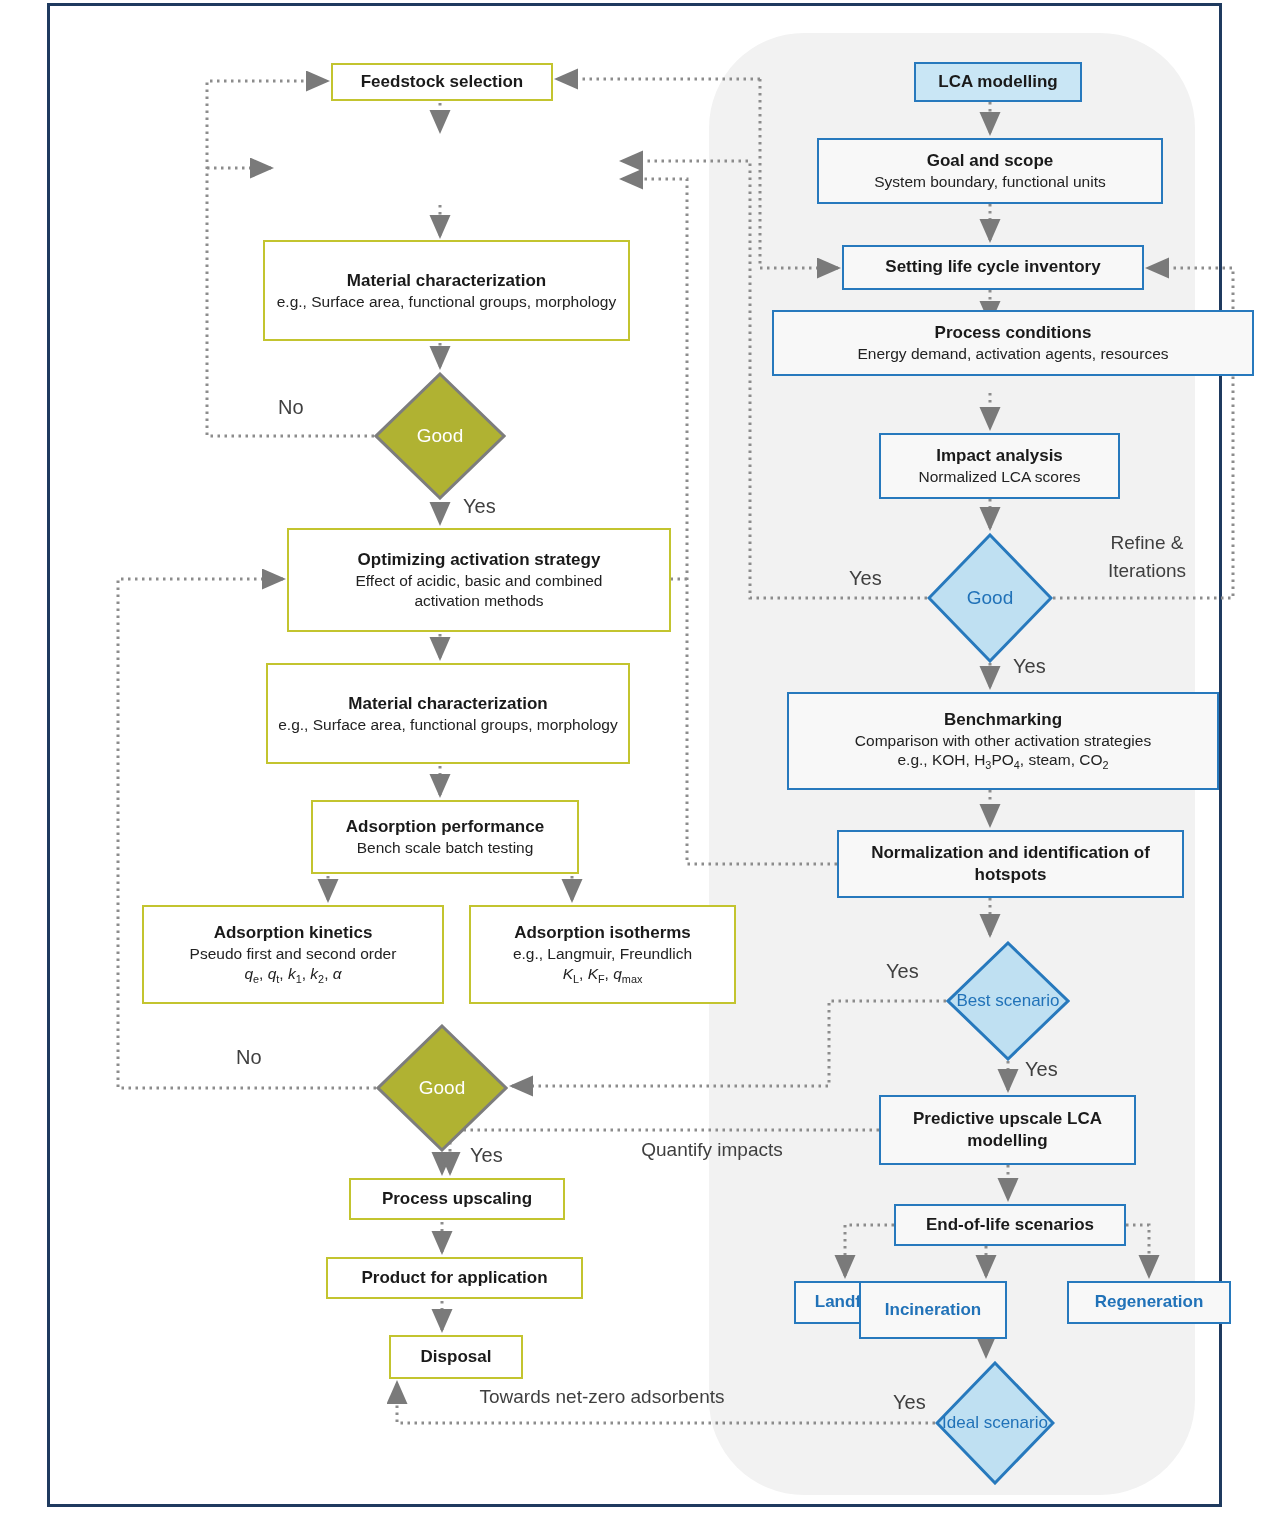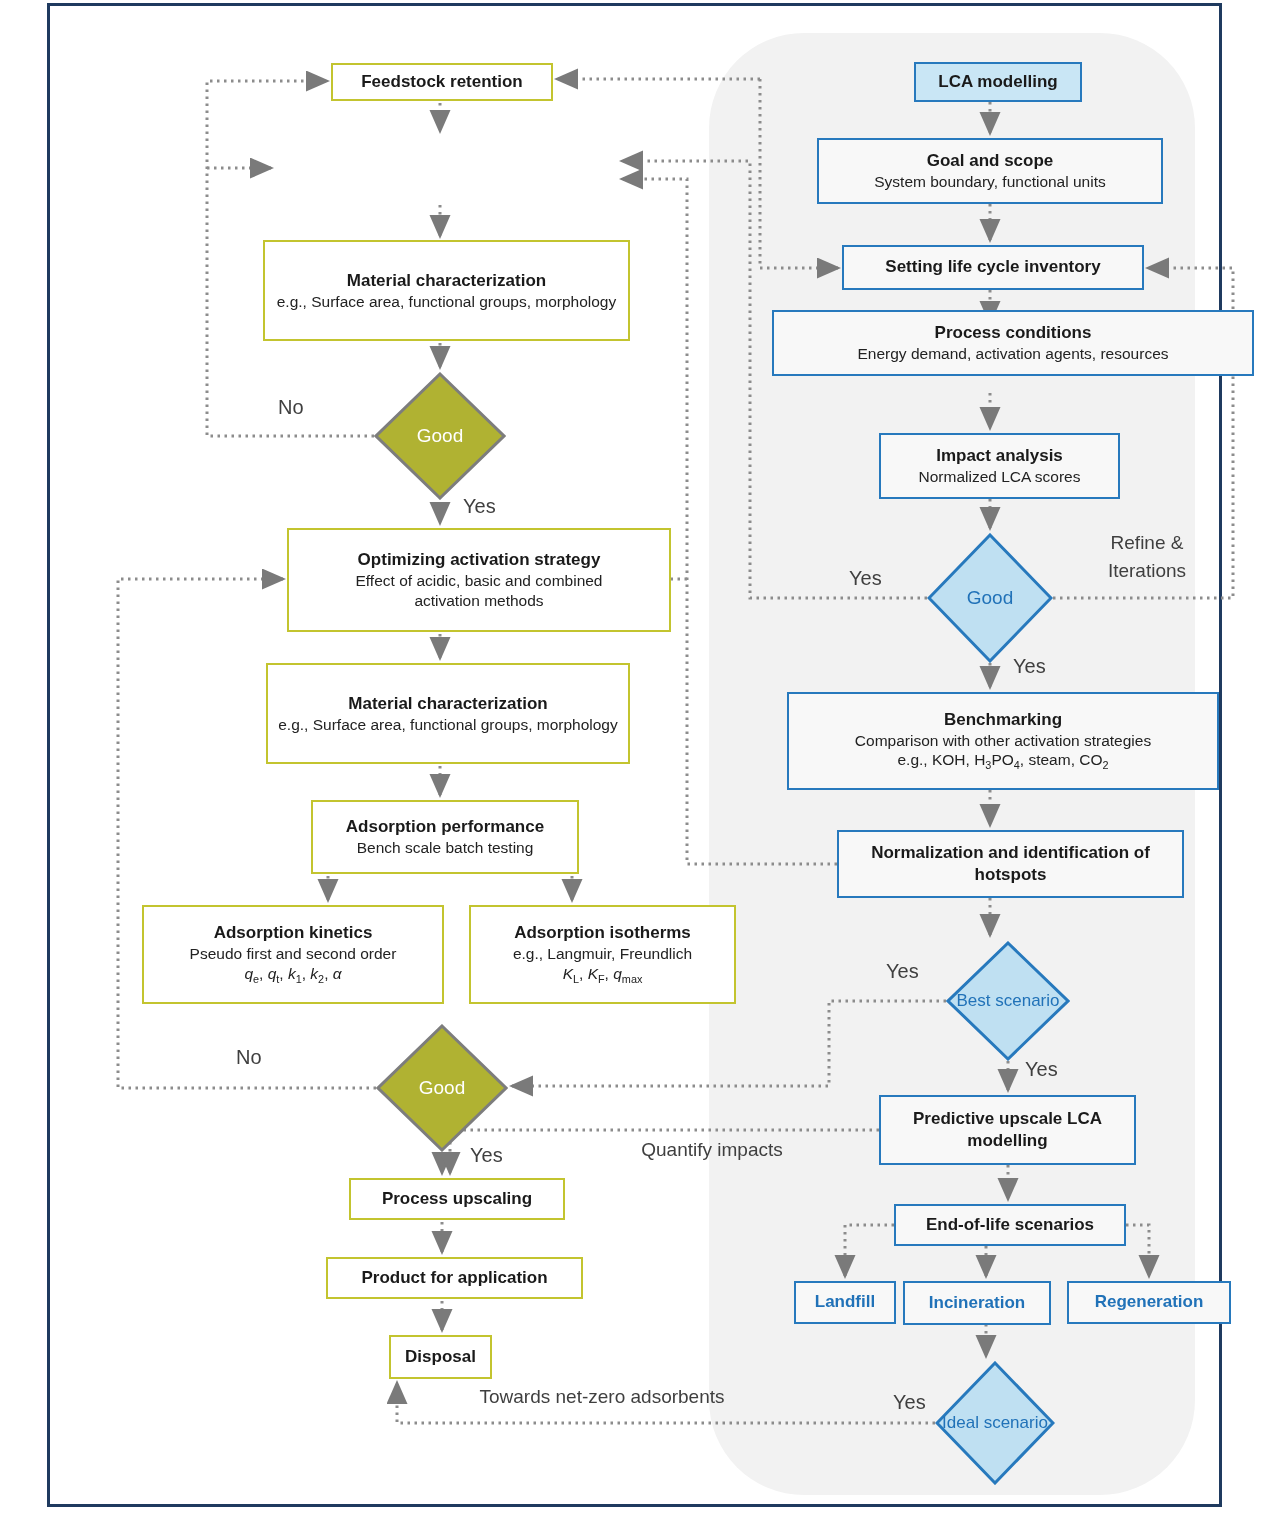--- a/index.html
+++ b/index.html
@@ -76,21 +76,21 @@
     <polyline points="940,892 940,929" marker-end="url(#ah)"></polyline>
     <polyline points="958,1055 958,1084" marker-end="url(#ah)"></polyline>
     <polyline points="958,1159 958,1193" marker-end="url(#ah)"></polyline>
     <polyline points="844,1219 795,1219 795,1270" marker-end="url(#ah)"></polyline>
     <polyline points="936,1240 936,1270" marker-end="url(#ah)"></polyline>
     <polyline points="1076,1219 1099,1219 1099,1270" marker-end="url(#ah)"></polyline>
     <polyline points="936,1318 936,1350" marker-end="url(#ah)"></polyline>
   </svg>
 
   <div class="box olive" style="left:281px;top:57px;width:222px;height:38px">
-    <div class="t">Feedstock retention</div>
+    <div class="t">Feedstock selection</div>
   </div>
 
 
   <div class="box olive" style="left:213px;top:234px;width:367px;height:101px">
     <div class="t">Material characterization</div>
     <div class="s wrap">e.g., Surface area, functional groups, morphology</div>
   </div>
 
   <div class="dia" style="left:324px;top:366px;width:132px;height:128px">
     <svg viewBox="0 0 132 128" preserveAspectRatio="none">
@@ -134,21 +134,21 @@
   </div>
 
   <div class="box olive" style="left:299px;top:1172px;width:216px;height:42px">
     <div class="t">Process upscaling</div>
   </div>
 
   <div class="box olive" style="left:276px;top:1251px;width:257px;height:42px">
     <div class="t">Product for application</div>
   </div>
 
-  <div class="box olive" style="left:339px;top:1329px;width:103px;height:44px">
+  <div class="box olive" style="left:339px;top:1329px;width:134px;height:44px">
     <div class="t">Disposal</div>
   </div>
 
   <div class="box blue blue-head" style="left:864px;top:56px;width:168px;height:40px">
     <div class="t">LCA modelling</div>
   </div>
 
   <div class="box blue" style="left:767px;top:132px;width:346px;height:66px">
     <div class="t">Goal and scope</div>
     <div class="s">System boundary, functional units</div>
@@ -197,21 +197,21 @@
   </div>
 
   <div class="box blue" style="left:829px;top:1089px;width:257px;height:70px">
     <div class="t wrap" style="max-width:220px">Predictive upscale LCA modelling</div>
   </div>
 
   <div class="box blue blue-word" style="left:744px;top:1275px;width:102px;height:43px">
     <div class="t">Landfill</div>
   </div>
 
-  <div class="box blue blue-word" style="left:853px;top:1275px;width:148px;height:44px">
+  <div class="box blue blue-word" style="left:809px;top:1275px;width:148px;height:58px">
     <div class="t">Incineration</div>
   </div>
 
   <div class="box blue blue-word" style="left:1017px;top:1275px;width:164px;height:43px">
     <div class="t">Regeneration</div>
   </div>
 
   <div class="dia" style="left:885px;top:1355px;width:120px;height:124px">
     <svg viewBox="0 0 120 124" preserveAspectRatio="none">
       <polygon points="60,2 118,62 60,122 2,62" fill="#bfe0f2" stroke="#2779bd" stroke-width="3"></polygon>

